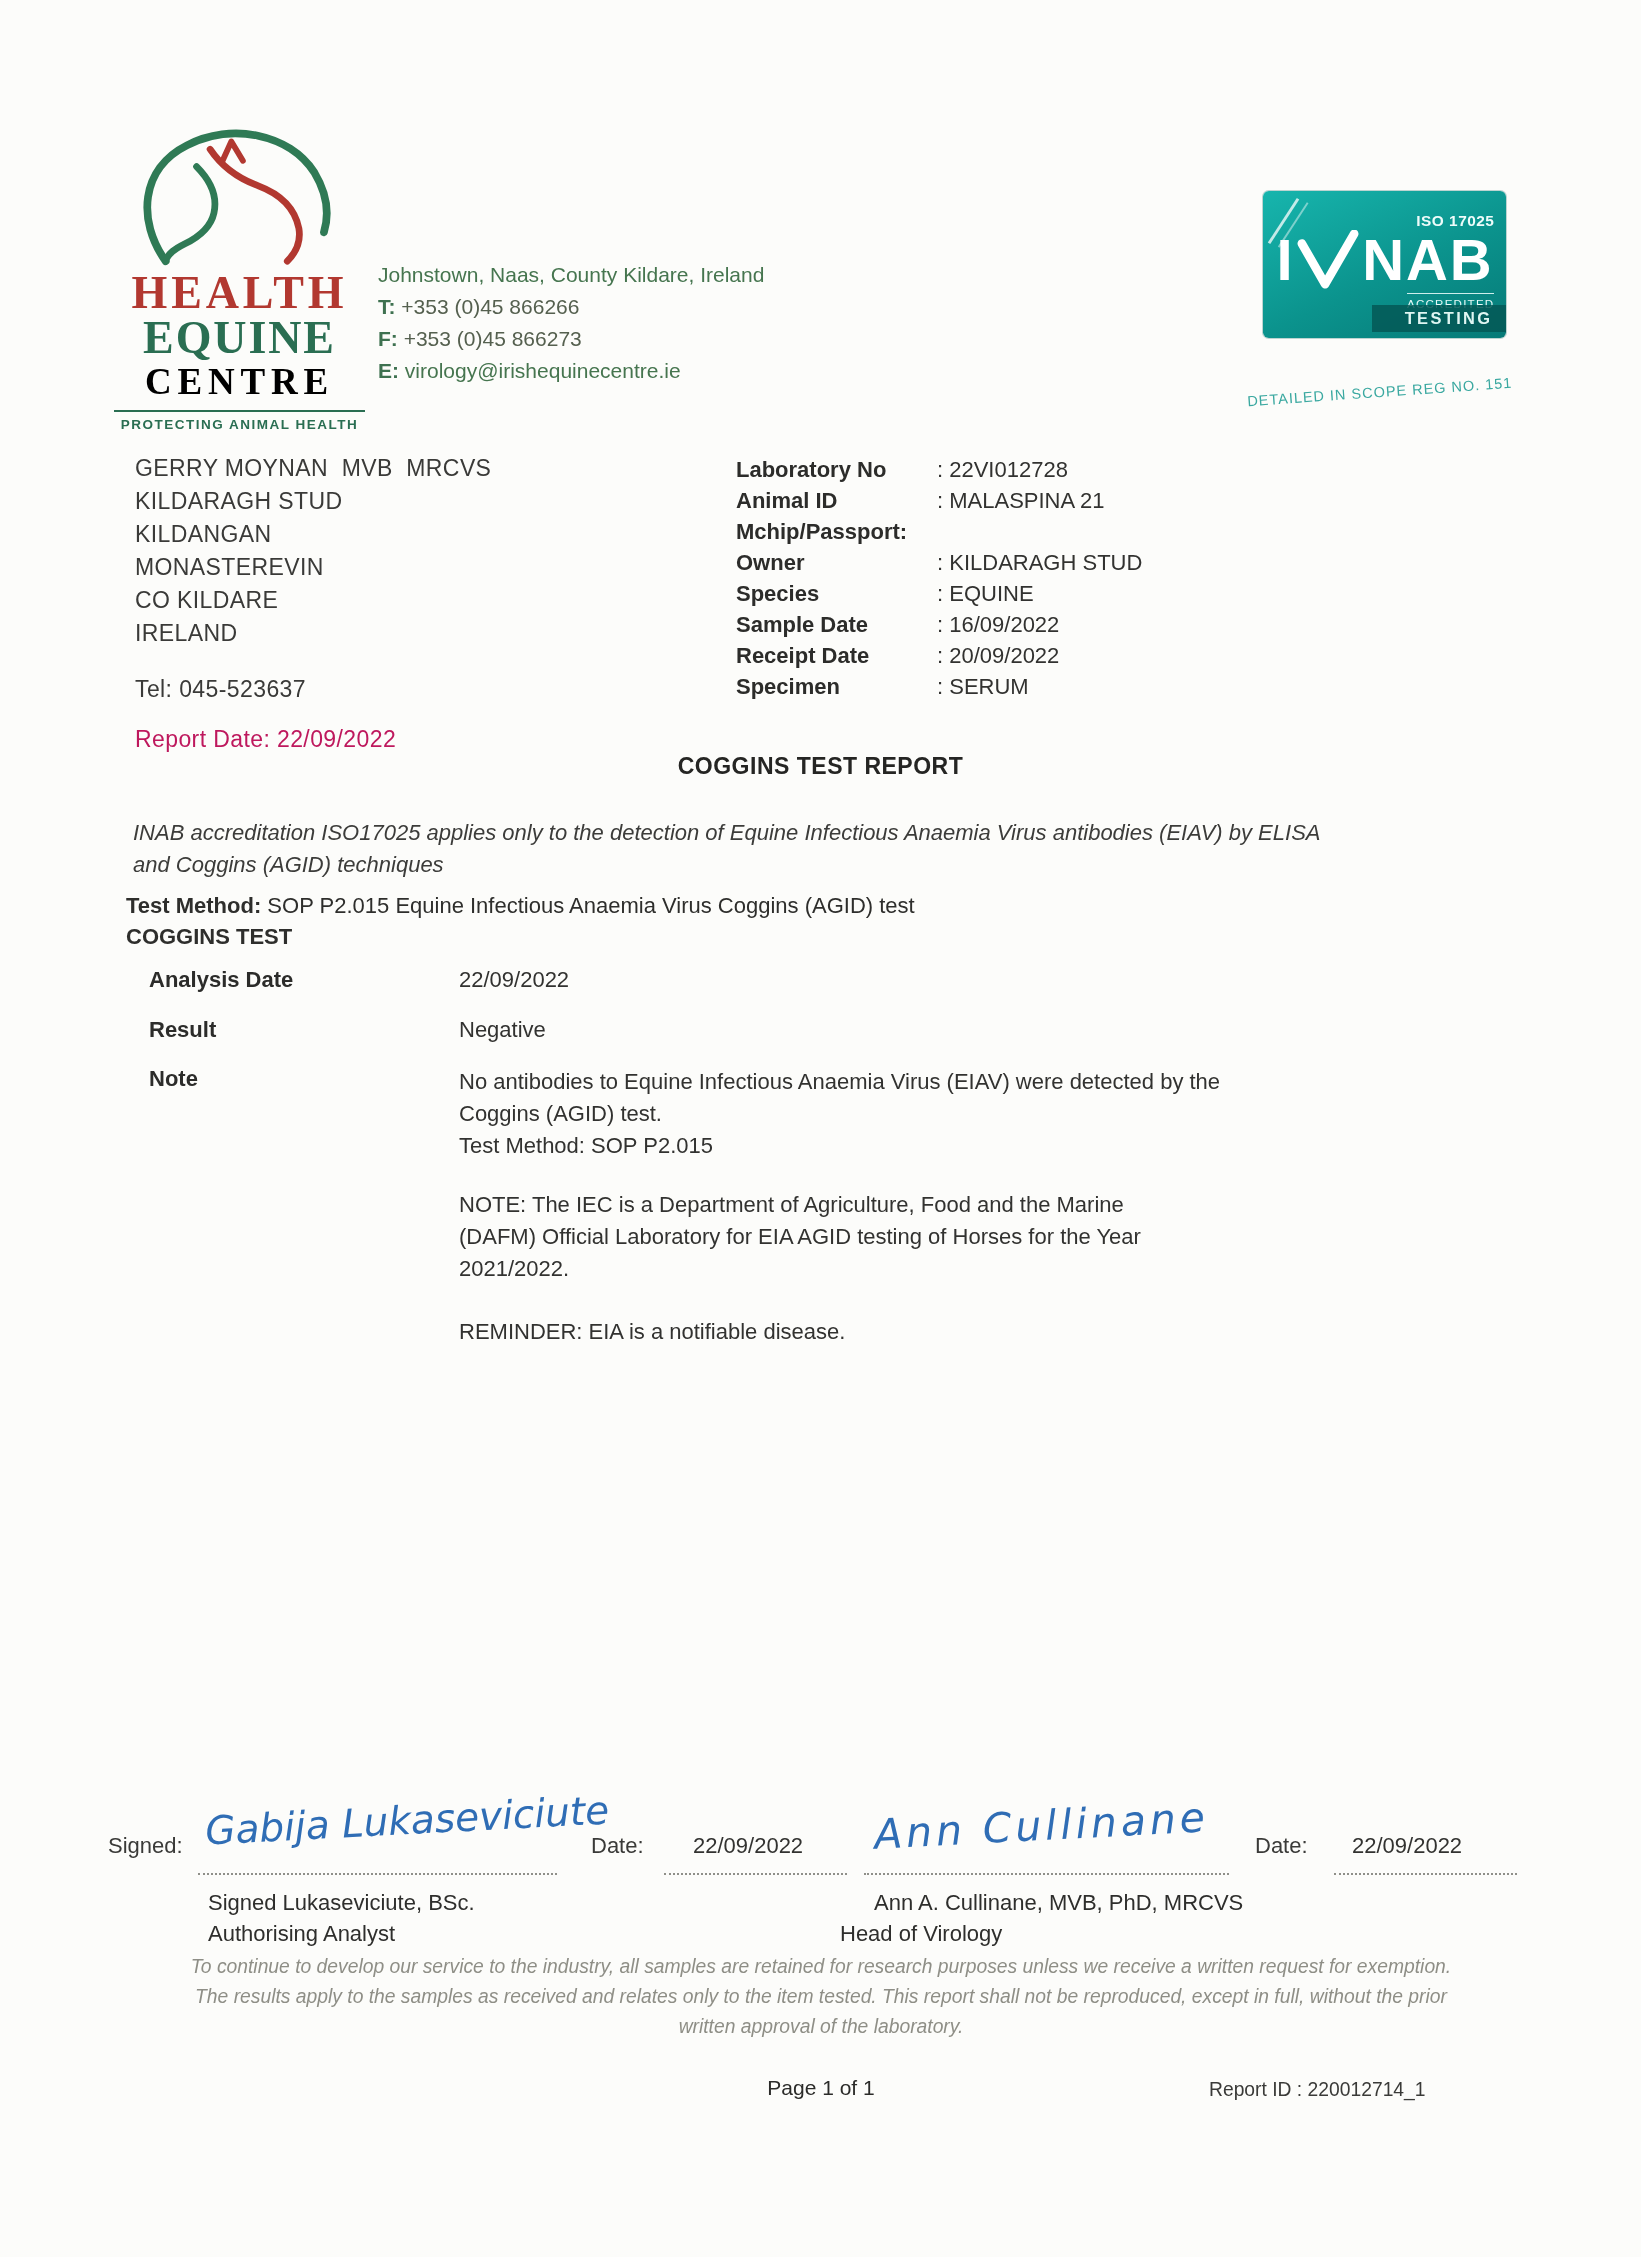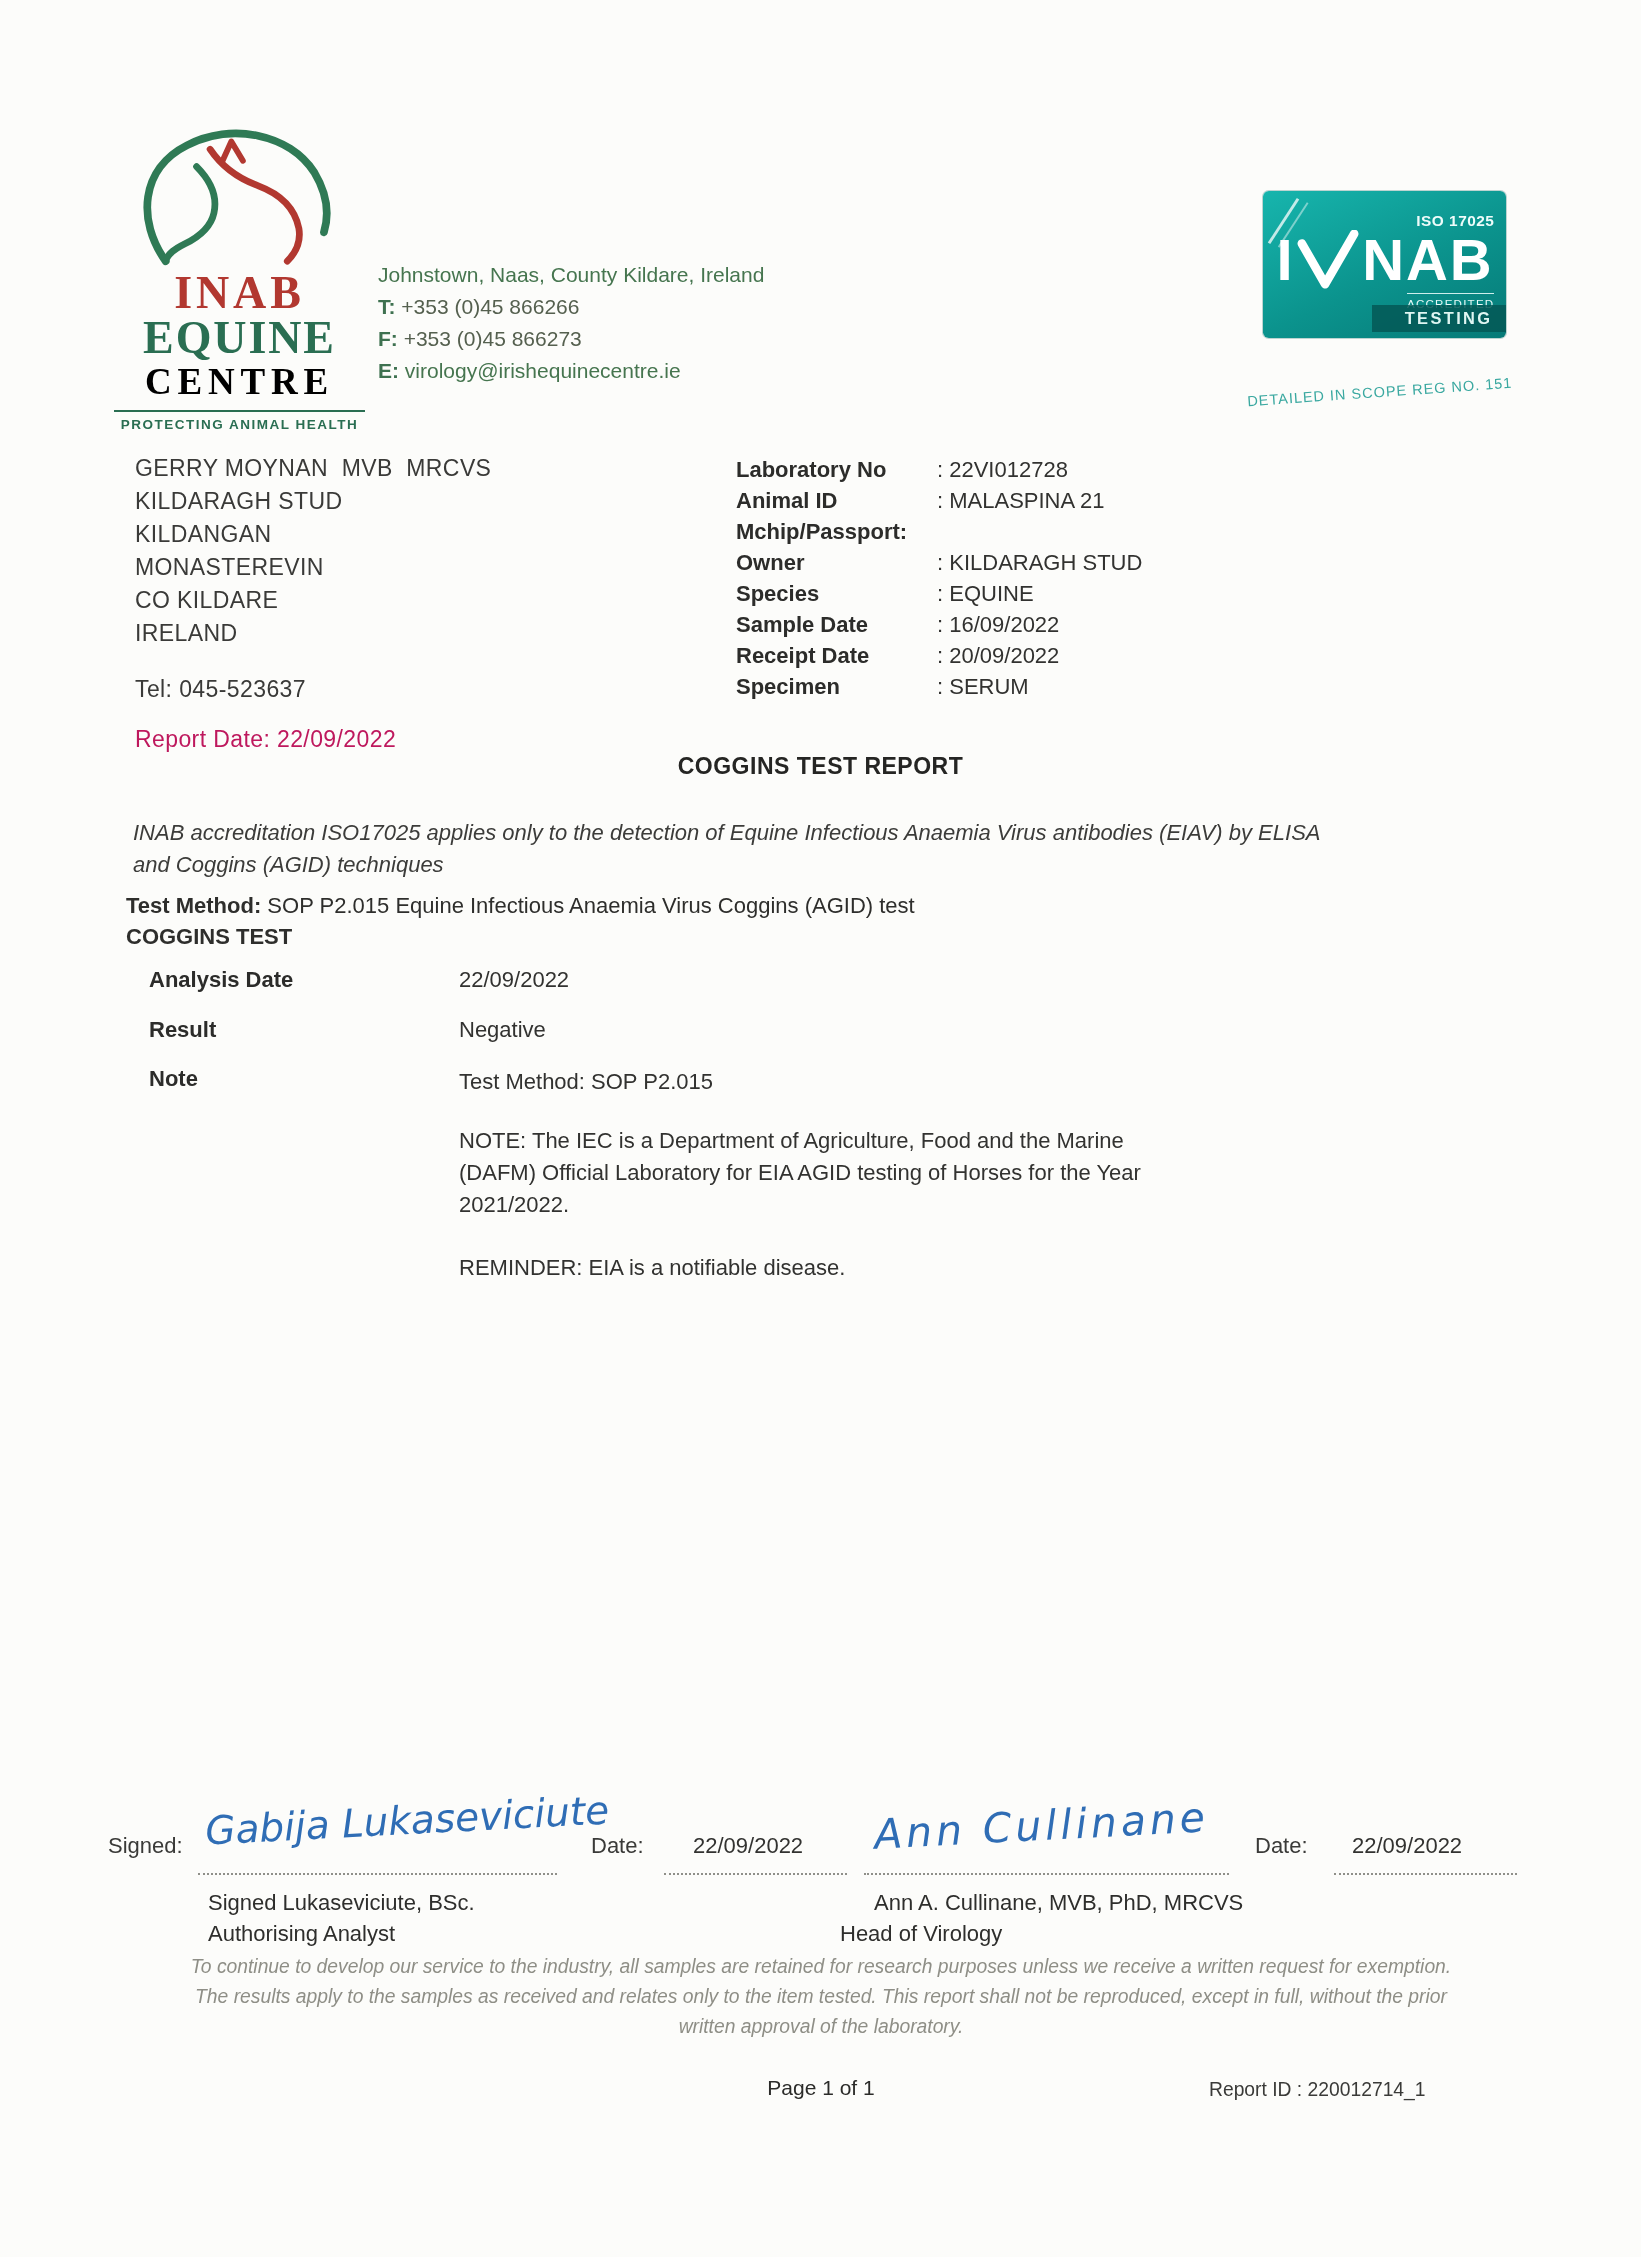--- a/index.html
+++ b/index.html
@@ -102,21 +102,21 @@
 
 <div class="page">
 
   <div class="brand">
     <svg width="222" height="145" viewBox="0 0 230 150">
       <path d="M38 142 C 8 100, 12 46, 60 22 C 106 -2, 166 10, 192 50 C 204 70, 208 92, 202 112" fill="none" stroke="#2f7a55" stroke-width="8" stroke-linecap="round"></path>
       <path d="M84 26 C 96 44, 112 56, 134 64 C 158 73, 172 88, 176 108 C 178 120, 174 132, 164 142" fill="none" stroke="#b23830" stroke-width="7" stroke-linecap="round"></path>
       <path d="M70 44 C 84 58, 92 74, 88 92 C 85 106, 74 116, 58 124 C 48 129, 40 134, 38 142" fill="none" stroke="#2f7a55" stroke-width="7" stroke-linecap="round"></path>
       <path d="M96 40 L 106 18 L 118 38" fill="none" stroke="#b23830" stroke-width="6" stroke-linecap="round" stroke-linejoin="round"></path>
     </svg>
-    <div class="brand-irish">INAB</div>
+    <div class="brand-irish">HEALTH</div>
     <div class="brand-equine">EQUINE</div>
     <div class="brand-centre">CENTRE</div>
     <div class="brand-tagline">PROTECTING ANIMAL HEALTH</div>
   </div>
 
   <div class="contact">
     <div class="contact-addr">Johnstown, Naas, County Kildare, Ireland</div>
     <div class="contact-line">
       <span class="contact-label">T:</span>
       <span>+353 (0)45 866266</span>
@@ -205,20 +205,21 @@
   <div class="coggins-head">COGGINS TEST</div>
 
   <div class="row-label" style="top:967px">Analysis Date</div>
   <div class="row-value" style="top:967px">22/09/2022</div>
 
   <div class="row-label" style="top:1017px">Result</div>
   <div class="row-value" style="top:1017px">Negative</div>
 
   <div class="row-label" style="top:1066px">Note</div>
   <div class="note-block">
+    <div class="note-p1">No antibodies to Equine Infectious Anaemia Virus (EIAV) were detected by the Coggins (AGID) test.</div>
     <div>Test Method: SOP P2.015</div>
     <div class="note-p3">NOTE: The IEC is a Department of Agriculture, Food and the Marine (DAFM) Official Laboratory for EIA AGID testing of Horses for the Year 2021/2022.</div>
     <div class="note-p4">REMINDER: EIA is a notifiable disease.</div>
   </div>
 
   <div class="signed-label">Signed:</div>
 
   <div class="sig-text sig-text-1">Gabija Lukaseviciute</div>
   <div class="sig-text sig-text-2">Ann Cullinane</div>
 

